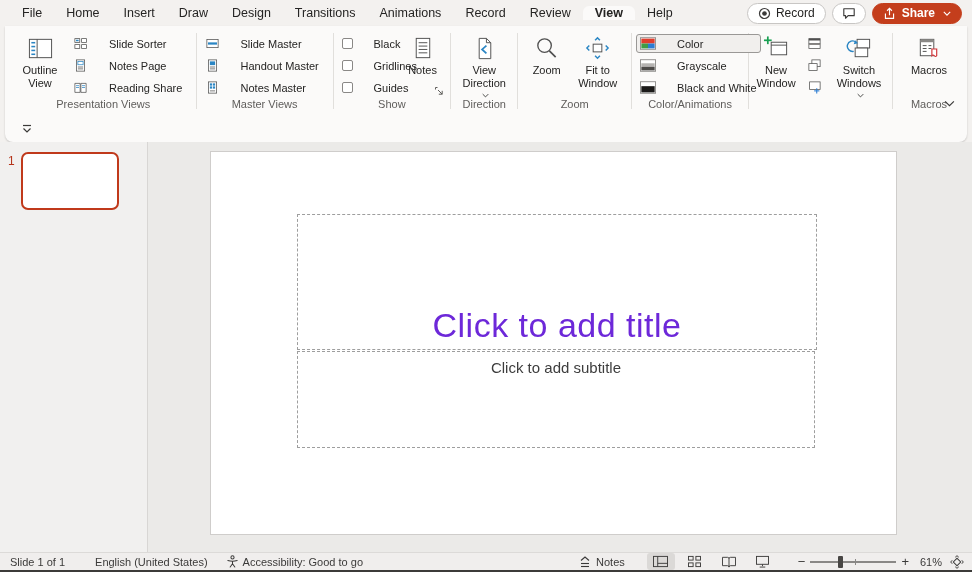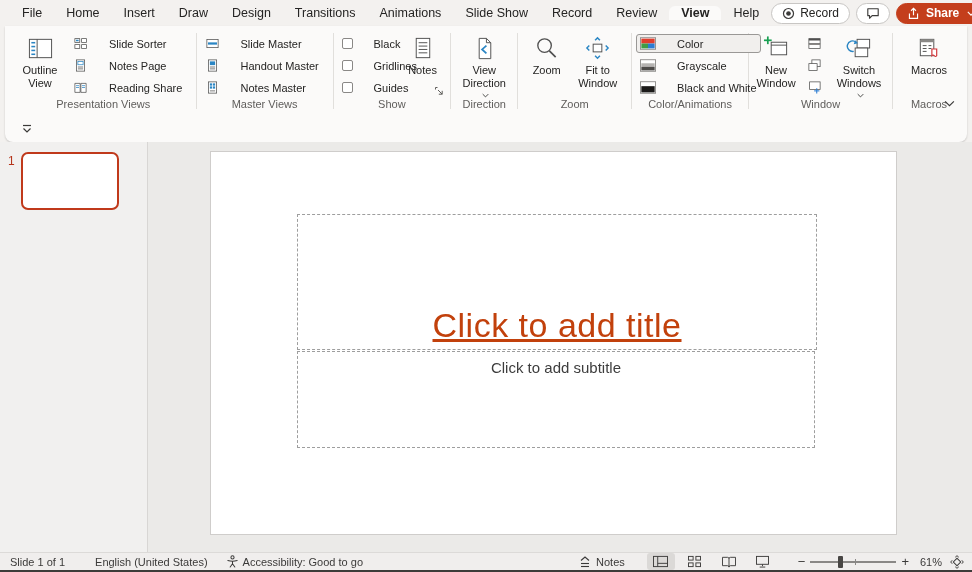--- a/index.html
+++ b/index.html
@@ -42,21 +42,21 @@
 
   
   .workspace { flex:1; display:flex; min-height:0; }
   .thumb-panel { width:148px; background:#f1f0ef; border-right:1px solid #d8d6d4; padding:10px 0 0 8px; display:flex; align-items:flex-start; }
   .thumb-num { font-size:12px; color:#b5341a; margin:2px 6px 0 0; }
   .thumb { width:98px; height:58px; background:#fff; border:2px solid #c0391b; border-radius:7px; }
   .canvas { flex:1; background:#ebeae8; position:relative; }
   .slide { position:absolute; left:62px; top:9px; width:687px; height:384px; background:#fff; border:1px solid #cfcdcb; }
   .ph { position:absolute; border:1px dashed #9e9e9e; background:#fff; }
   .ph-title { left:86px; top:62px; width:520px; height:136px; display:flex; align-items:flex-end; justify-content:center; padding-bottom:4px; }
-  .ph-title span { font-size:34px; font-weight:300; color:#c2410c; letter-spacing:.5px;text-decoration:underline; }
+  .ph-title span { font-size:34px; font-weight:300; color:#6d28d9; letter-spacing:.5px; }
   .ph-subtitle { left:86px; top:199px; width:518px; height:97px; display:flex; align-items:flex-start; justify-content:center; padding-top:7px; }
   .ph-subtitle span { font-size:15px; color:#3d3d3d; }
 
   
   .statusbar { height:18px; background:#f0eeed; border-top:1px solid #dcdad8; display:flex; align-items:center; font-size:11px; color:#3b3a39; flex:0 0 auto; }
   .sb-left { display:flex; align-items:center; }
   .sb-item { margin-left:10px; white-space:nowrap; display:flex; align-items:center; gap:4px; }
   .sb-item.lang { margin-left:30px; }
   .sb-item.acc { margin-left:18px; }
   .sb-right { margin-left:auto; display:flex; align-items:center; }
@@ -79,21 +79,20 @@
 
   <div class="menubar">
     <div class="menu-items">
       <span class="menu-item">File</span>
       <span class="menu-item">Home</span>
       <span class="menu-item">Insert</span>
       <span class="menu-item">Draw</span>
       <span class="menu-item">Design</span>
       <span class="menu-item">Transitions</span>
       <span class="menu-item">Animations</span>
-      <span class="menu-item">Slide Show</span>
       <span class="menu-item">Record</span>
       <span class="menu-item">Review</span>
       <span class="menu-item active">View</span>
       <span class="menu-item">Help</span>
     </div>
     <div class="menubar-right">
       <button class="pill">
         <span>
             <svg width="13" height="13" viewBox="0 0 14 14">
               <circle cx="7" cy="7" r="5.4" fill="none" stroke="#3b3a39" stroke-width="1.3"></circle>
@@ -413,21 +412,20 @@
                   <rect x="9.5" y="13.5" width="13" height="9" fill="#fff" stroke="#505050"></rect>
                   <path d="M8,17 a5.5,5.5 0 1 1 2.5,-9.5" fill="none" stroke="#2b86c4" stroke-width="1.5"></path>
                   <polygon points="9.5,5.5 12.5,8.5 8,9.5" fill="#2b86c4"></polygon>
                 </svg>
               </span>
           <span class="blabel"><span>Switch Windows</span><span class="chev"><svg width="7" height="5" viewBox="0 0 10 6">
                     <polyline points="1,1 5,5 9,1" fill="none" stroke="#3b3a39" stroke-width="1.3"></polyline>
                   </svg></span></span>
         </div>
       </div>
-      <div class="rgroup-label">Window</div>
     </div>
     <div class="vsep"></div>
 
     <div class="rgroup" style="width:66px;">
       <div class="rgroup-content" style="justify-content:center;">
         <div class="bigbtn" style="width:48px;height:66px;">
           <span>
                 <svg width="27" height="27" viewBox="0 0 28 28">
                   <rect x="5.5" y="4.5" width="14" height="17" fill="#fff" stroke="#505050"></rect>
                   <rect x="5.5" y="4.5" width="14" height="3" fill="#8a8886"></rect>

